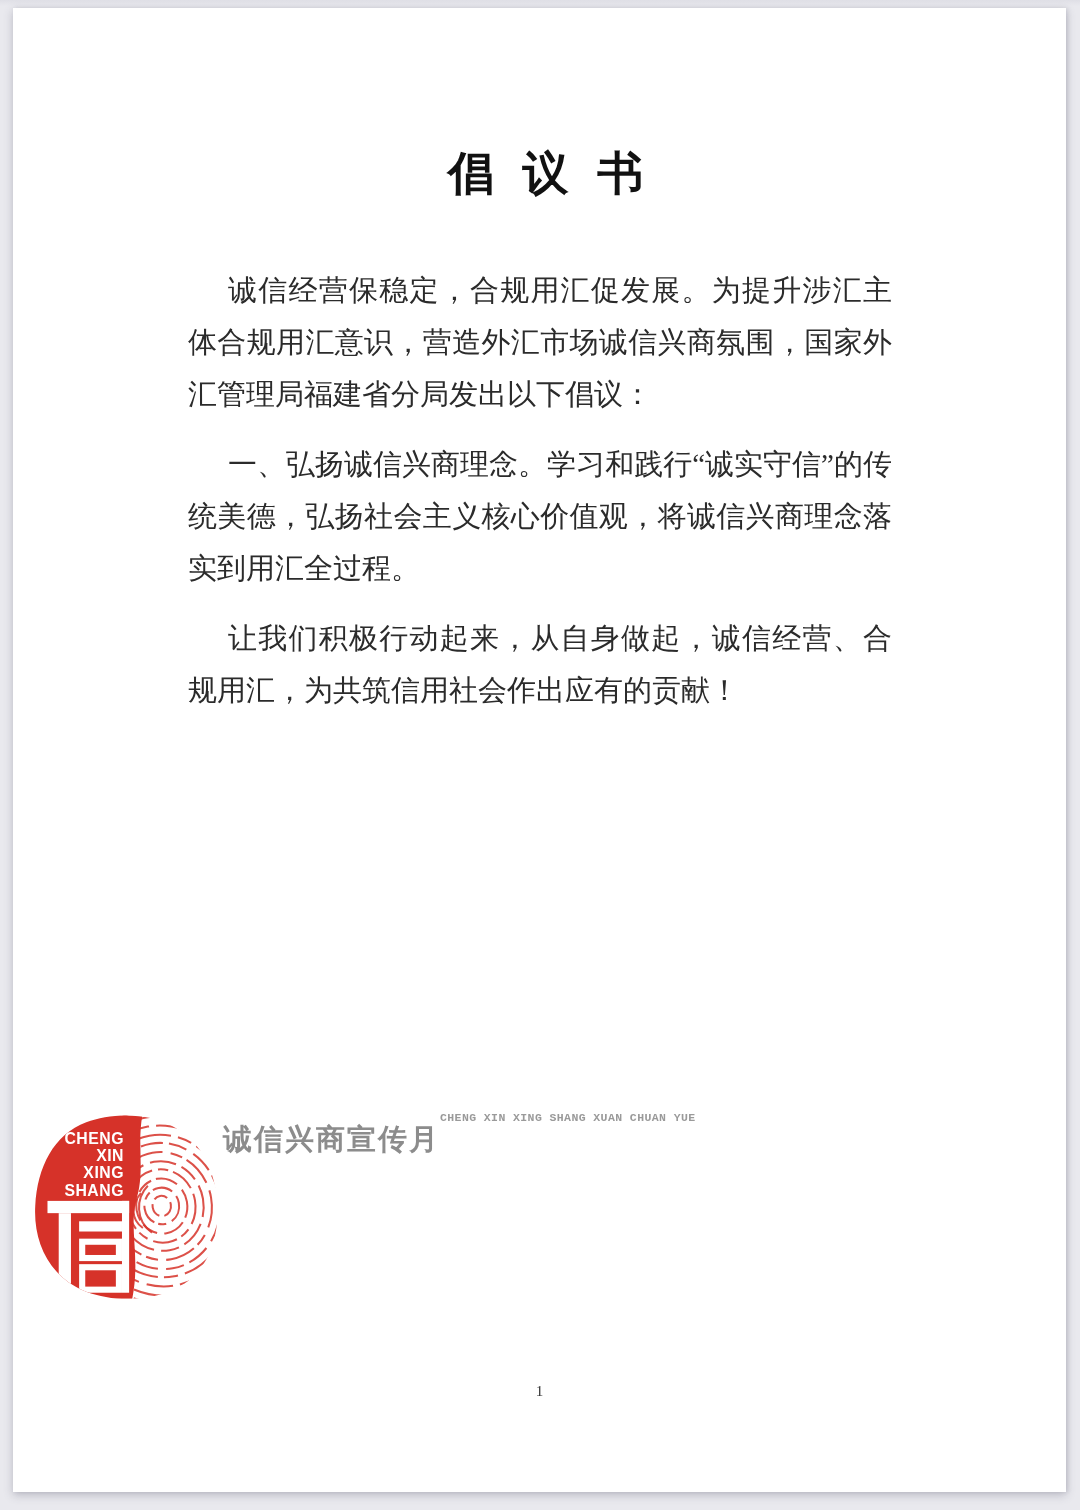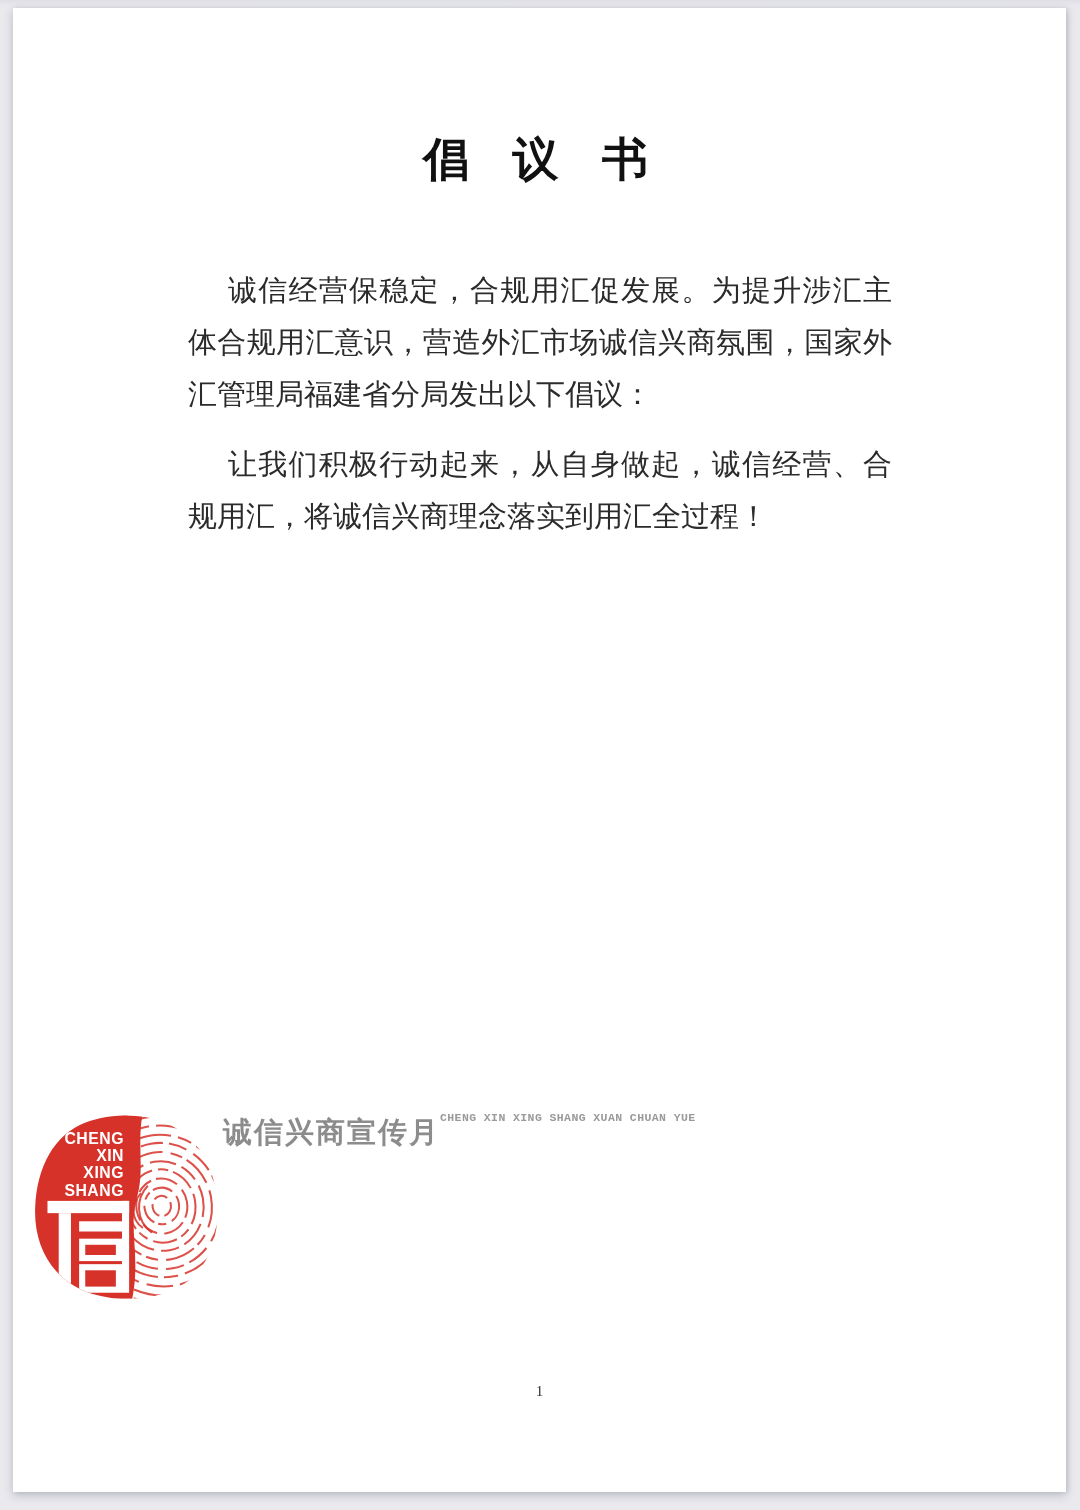--- a/index.html
+++ b/index.html
@@ -23,23 +23,23 @@
     width: 1053px;
     height: 1484px;
     background: var(--c-paper, #ffffff);
     box-shadow: 0 3px 9px rgba(70,70,95,.28), 2px 0 4px rgba(70,70,95,.12);
   }
   .doc-title {
     position: absolute;
     top: 128px;
     left: 0;
     width: 100%;
-    margin: 0;
+    margin: 10px;
     text-align: center;
-    font-family: Liberation Mono, monospace;
+    font-family: Liberation Sans, sans-serif;
     font-weight: 900;
     font-size: 46px;
     line-height: 54px;
     letter-spacing: 8px;
     color: var(--c-title, #111111);
   }
   .doc-body {
     position: absolute;
     top: 238px;
     left: 157px;
@@ -73,21 +73,21 @@
   .w rect.outline { fill: none; stroke: #ffffff; stroke-width: 6px; }
   .stamp-text text {
     fill: #ffffff;
     font-family: "Liberation Sans", sans-serif;
     font-weight: bold;
     font-size: 15.5px;
     letter-spacing: .5px;
     text-anchor: end;
   }
   .caption-cn {
-    margin-top: 5px;
+    margin-top: 12px;
     font-family: "Liberation Serif", serif;
     font-weight: bold;
     font-size: 29px;
     letter-spacing: 2px;
     color: var(--c-caption_gray, #8c8c8c);
   }
   .caption-pinyin {
     margin-top: 3px;
     font-family: Liberation Mono, monospace;
     font-weight: bold;
@@ -111,24 +111,25 @@
 
 <div class="backdrop">
   <div class="paper">
 
     <h1 class="doc-title">倡 议 书</h1>
 
     <div class="doc-body">
 
         <p>诚信经营保稳定，合规用汇促发展。为提升涉汇主体合规用汇意识，营造外汇市场诚信兴商氛围，国家外汇管理局福建省分局发出以下倡议：</p>
 
+        <p>一、弘扬诚信兴商理念。学习和践行“诚实守信”的传统美德，弘扬社会主义核心价值观，将诚信兴商理念落实到用汇全过程。</p>
 
 
 
-        <p>让我们积极行动起来，从自身做起，诚信经营、合规用汇，将诚信兴商理念落实到用汇全过程！</p>
+        <p>让我们积极行动起来，从自身做起，诚信经营、合规用汇，为共筑信用社会作出应有的贡献！</p>
       </div>
 
     <div class="logo-block">
       <svg class="stamp" viewBox="0 0 196 192" width="200" height="196" aria-hidden="true">
         <defs>
           <clipPath id="blobClip">
             <path d="M62 14 C30 26 14 58 12 96 C10 132 26 166 62 180 C96 193 144 188 168 164 C190 142 194 108 188 76 C182 44 160 18 126 10 C104 5 80 7 62 14 Z"></path>
           </clipPath>
         </defs>
         <g clip-path="url(#blobClip)">

